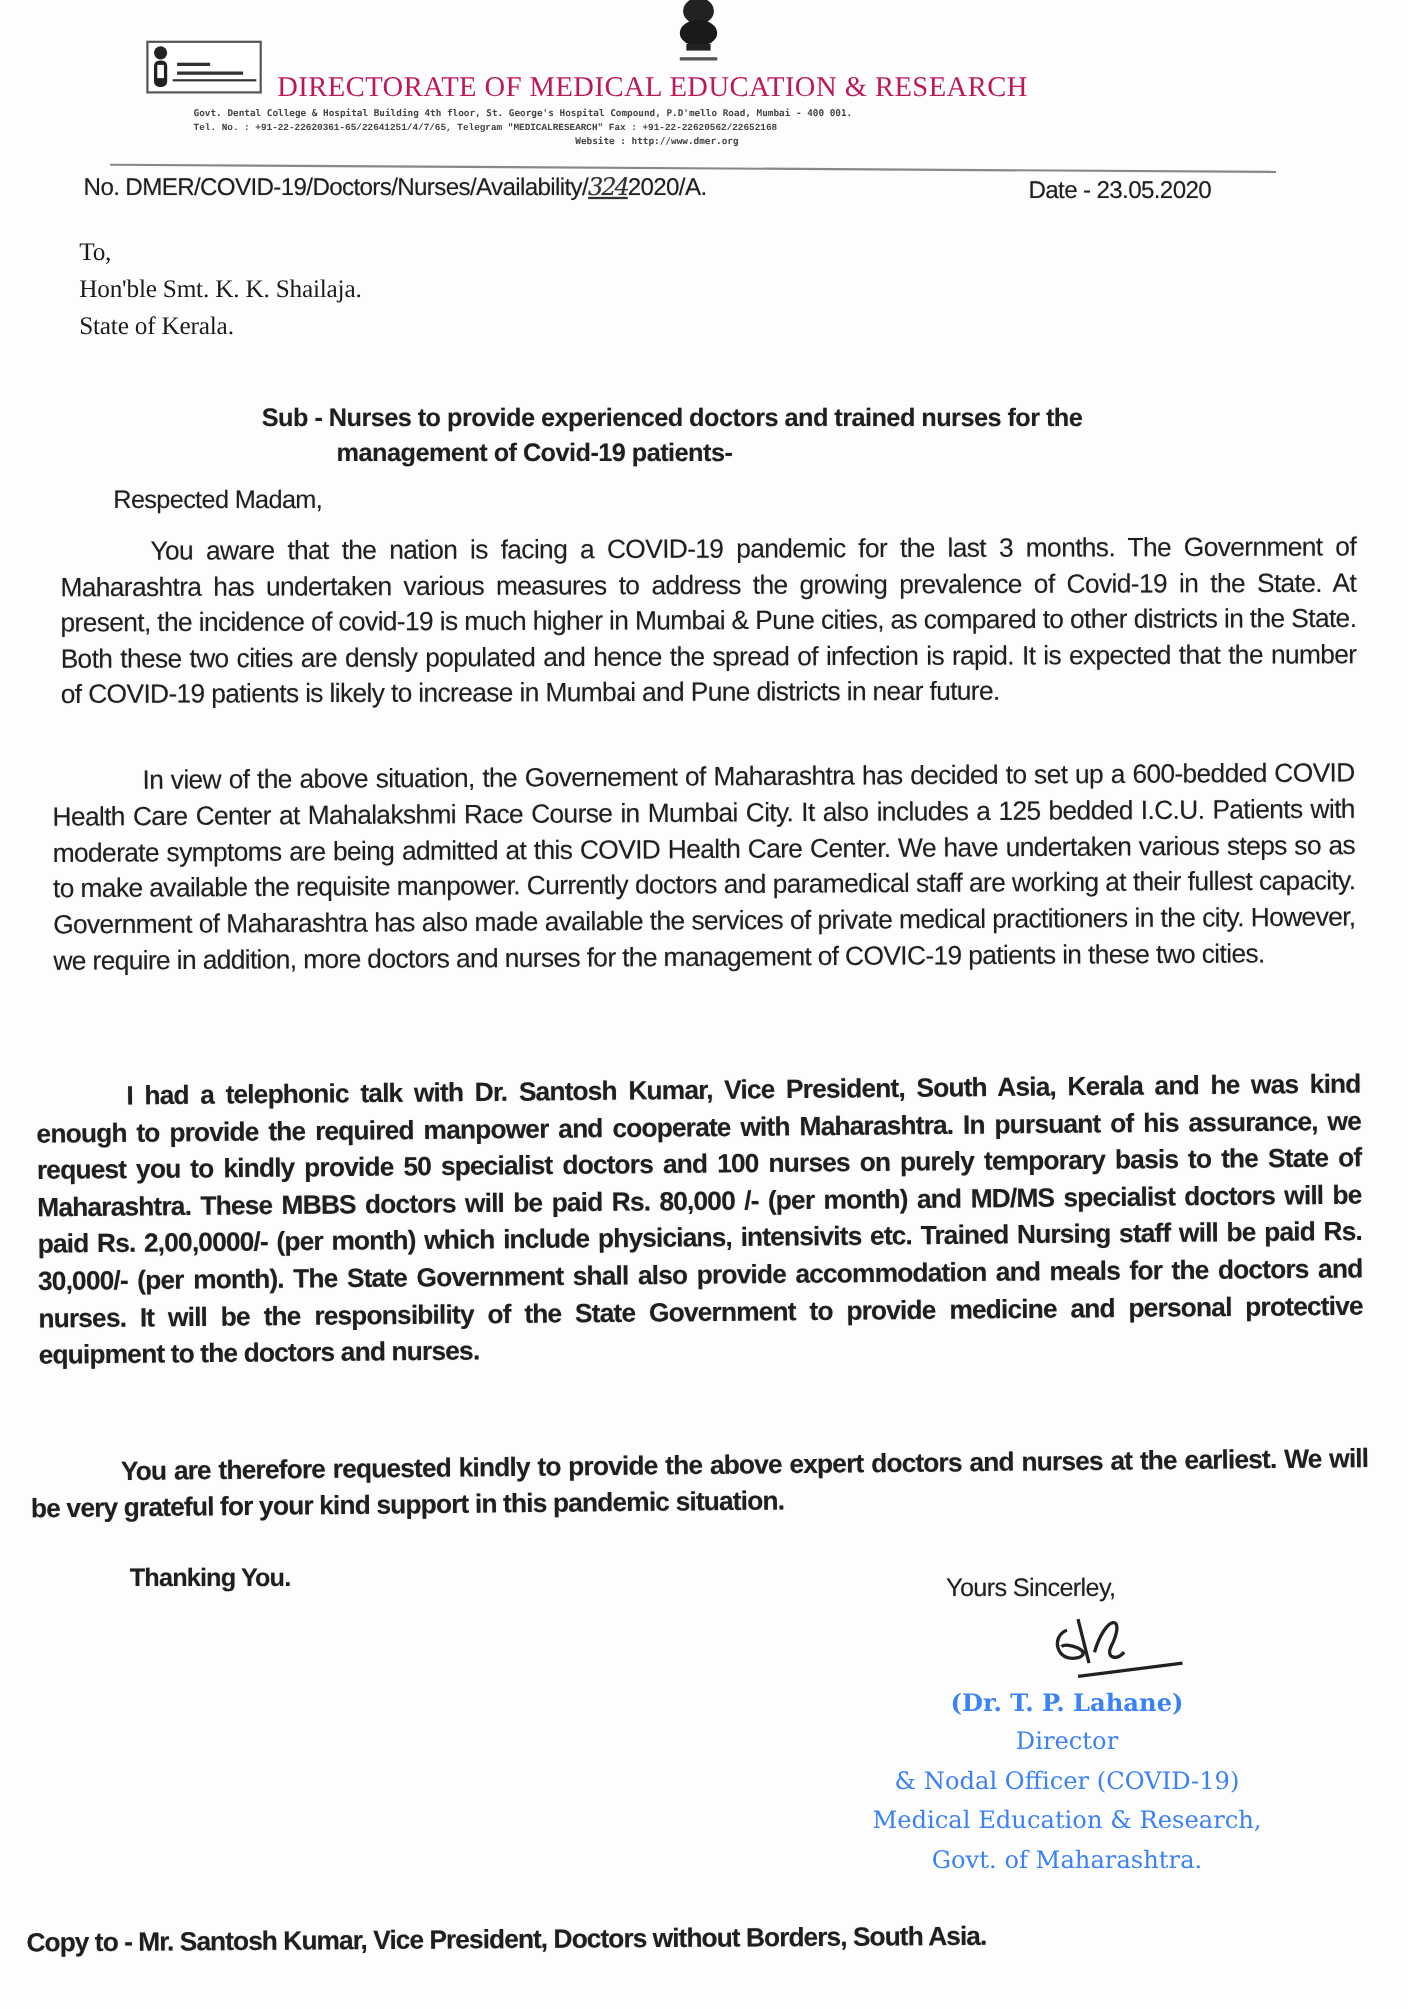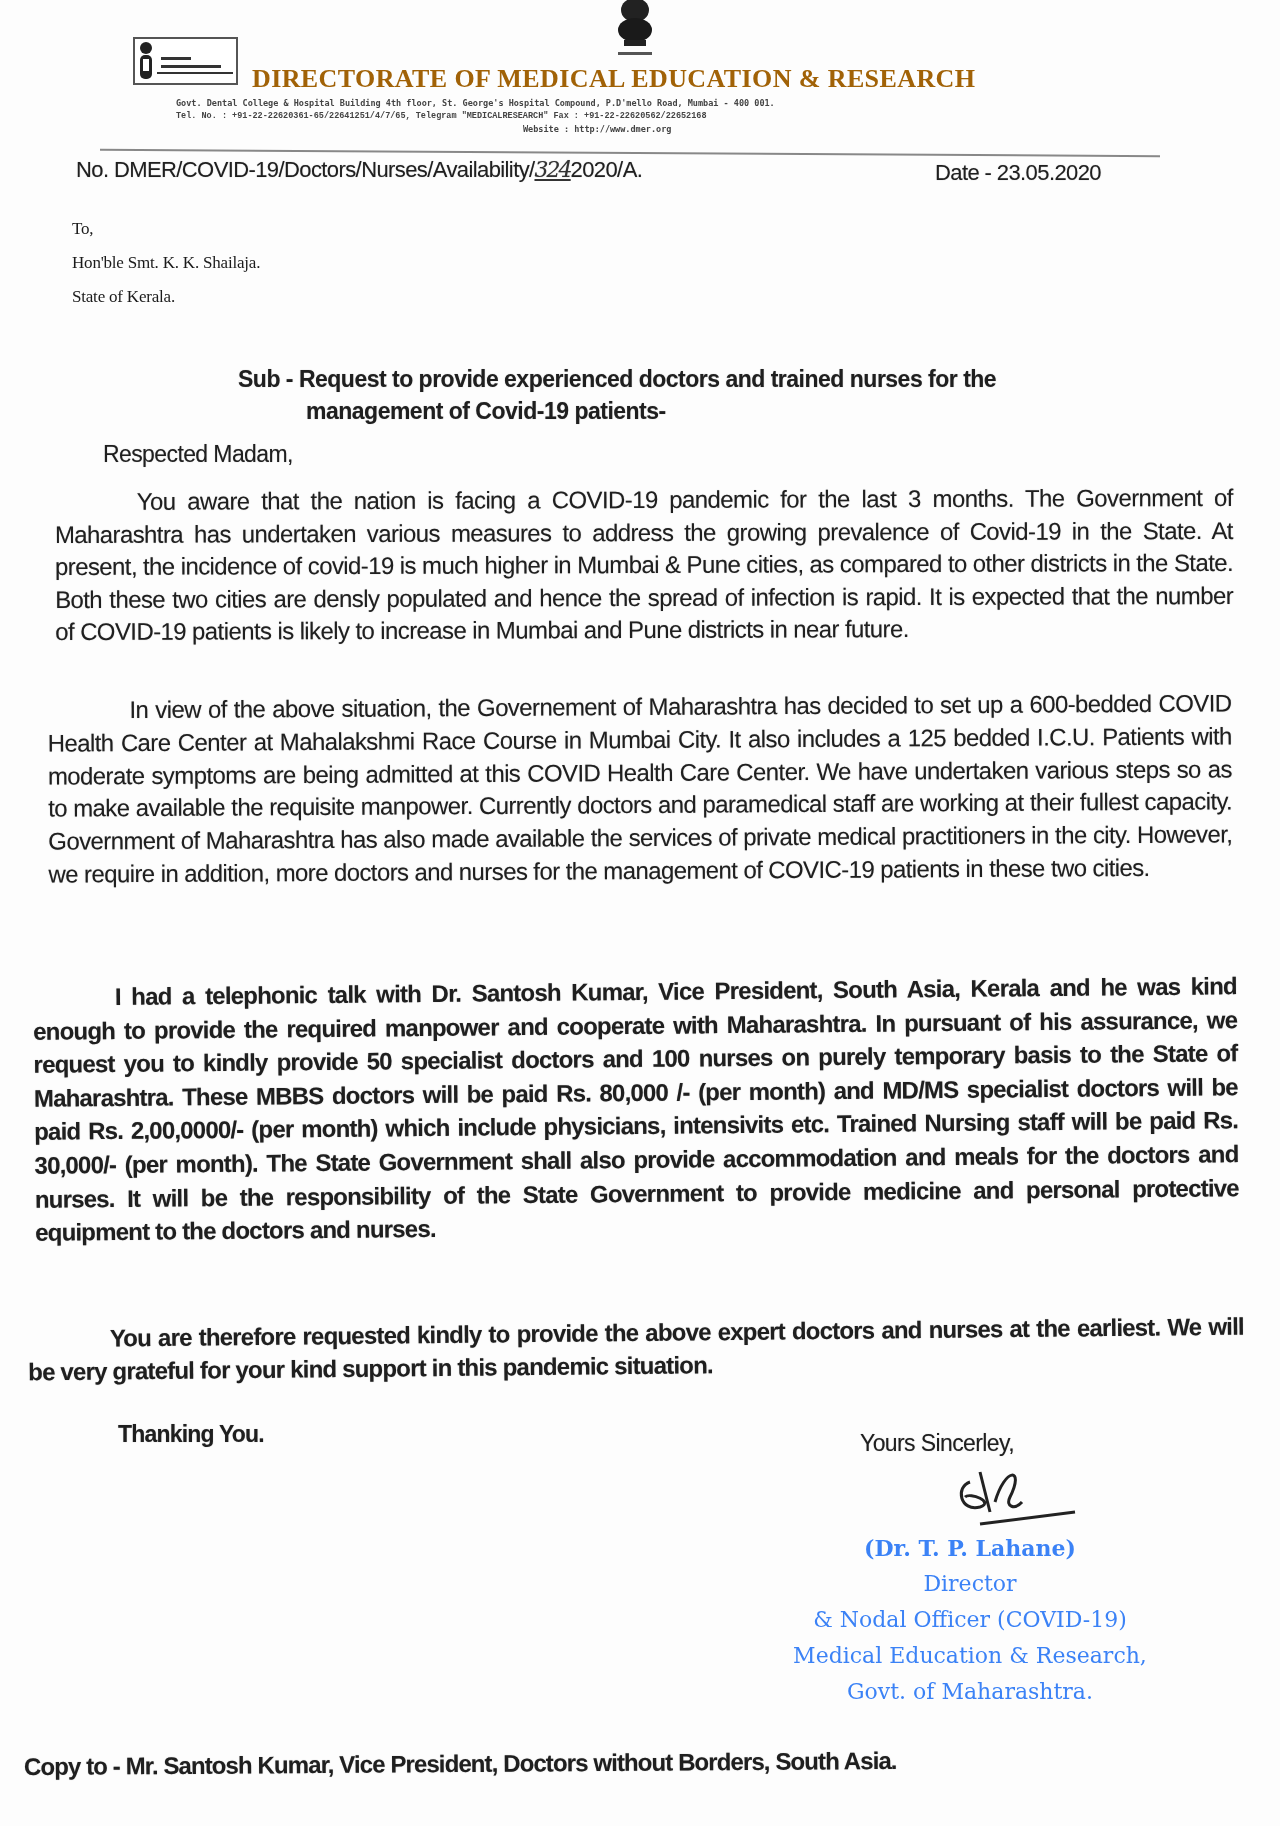--- a/index.html
+++ b/index.html
@@ -18,32 +18,32 @@
     color: #1f1f1f;
     text-shadow: 0 0 1px rgba(0,0,0,0.35);
   }
   .emblem { left: 604px; top: 0px; width: 62px; height: 60px; }
   .logo-box {
     left: 133px; top: 37px; width: 105px; height: 48px;
     border: 2px solid #555; background: #fff; box-sizing: border-box;
   }
   .title {
     left: 252px; top: 64px; width: 860px;
-    font-family: "Liberation Serif", serif; font-weight: bold; font-size: 26px;
-    letter-spacing: 0.4px; color: #a16207;
+    font-family: "Liberation Serif", serif; font-weight: normal; font-size: 26px;
+    letter-spacing: 0.4px; color: #be185d;
   }
   .addr {
     font-family: "DejaVu Sans Mono", monospace; font-size: 8.5px; font-weight: bold;
     color: #444; filter: blur(0.7px); white-space: nowrap;
   }
   .rule { left: 100px; top: 152px; width: 1060px; height: 2px; background: #888; transform: rotate(0.35deg); }
   .ref { left: 76px; top: 157px; font-size: 22px; }
   .ref .hand { font-family: "DejaVu Serif", serif; font-style: italic; font-size: 22px; color:#333; letter-spacing:-2px;text-decoration:underline; }
   .date { left: 935px; top: 160px; font-size: 22px; }
-  .to-block { left: 72px; top: 212px; line-height: 34px; font-family: "Liberation Serif", serif; font-size: 17px; letter-spacing: -0.2px; }
+  .to-block { left: 72px; top: 212px; line-height: 34px; font-family: "Liberation Serif", serif; font-size: 23px; letter-spacing: -0.2px; }
   .subject { left: 238px; top: 363px; width: 960px; font-weight: bold; font-size: 23px; line-height: 32px; letter-spacing:-0.5px; }
   .subject .l2 { padding-left: 68px; display:block; }
   .salute { left: 64px; top: 441px; font-size: 23px; margin-left: 39px; }
   .para {
     width: 1178px; text-align: justify; line-height: 32.5px;
   }
   .para .indent { display: inline-block; width: 82px; }
   .p1 { left: 55px; top: 484px; transform: rotate(-0.2deg); }
   .p2 { left: 48px; top: 691px; width: 1184px; transform: rotate(-0.35deg); line-height: 32.8px; }
   .p3 { left: 34px; top: 975px; width: 1204px; transform: rotate(-0.55deg); line-height: 33.6px; font-weight: bold; letter-spacing:-0.8px; }
@@ -94,21 +94,21 @@
 </div>
 <div class="abs body-text date">Date - 23.05.2020</div>
 
 <div class="abs to-block">
   <div>To,</div>
   <div>Hon'ble Smt. K. K. Shailaja.</div>
   <div>State of Kerala.</div>
 </div>
 
 <div class="abs body-text subject">
-  <span>Sub - Request to provide experienced doctors and trained nurses for the</span>
+  <span>Sub - Nurses to provide experienced doctors and trained nurses for the</span>
   <span class="l2">management of Covid-19 patients-</span>
 </div>
 
 <div class="abs body-text salute">Respected Madam,</div>
 
 <div class="abs body-text para p1"><span class="indent"></span><span>You aware that the nation is facing a COVID-19 pandemic for the last 3 months. The Government of Maharashtra has undertaken various measures to address the growing prevalence of Covid-19 in the State.  At present, the incidence of covid-19 is much higher in Mumbai &amp; Pune cities, as compared to other districts in the State. Both these two cities are densly populated and hence the spread of infection is rapid. It is expected that the number of COVID-19 patients is likely to increase in Mumbai and Pune districts in near future.</span></div>
 <div class="abs body-text para p2"><span class="indent"></span><span>In view of the above situation, the Governement of Maharashtra has decided to set up a 600-bedded COVID Health Care Center at Mahalakshmi Race Course in Mumbai City. It also includes a 125 bedded I.C.U.  Patients with moderate symptoms are being admitted at this COVID Health Care Center.  We have undertaken various steps so as to make available the requisite manpower. Currently doctors and paramedical staff are working at their fullest capacity. Government of Maharashtra has also made available the services of private medical practitioners in the city. However, we require in addition, more doctors and nurses for the management of COVIC-19 patients in these two cities.</span></div>
 <div class="abs body-text para p3"><span class="indent"></span><span>I had a telephonic talk with Dr. Santosh Kumar, Vice President, South Asia, Kerala and he was kind enough to provide the required manpower and cooperate with Maharashtra.  In pursuant of his assurance, we request you to kindly provide 50 specialist doctors and 100 nurses on purely temporary basis to the State of Maharashtra. These MBBS doctors will be paid Rs. 80,000 /- (per month) and MD/MS specialist doctors will be paid Rs. 2,00,0000/- (per month) which include physicians, intensivits etc. Trained Nursing staff will be paid Rs. 30,000/- (per month).  The State Government shall also provide accommodation and meals for the doctors and nurses. It will be the responsibility of the State Government to provide medicine and personal protective equipment to the doctors and nurses.</span></div>
 <div class="abs body-text para p4"><span class="indent"></span><span>You are therefore requested kindly to provide the above expert doctors and nurses at the earliest. We will be very grateful for your kind support in this pandemic situation.</span></div>
 

